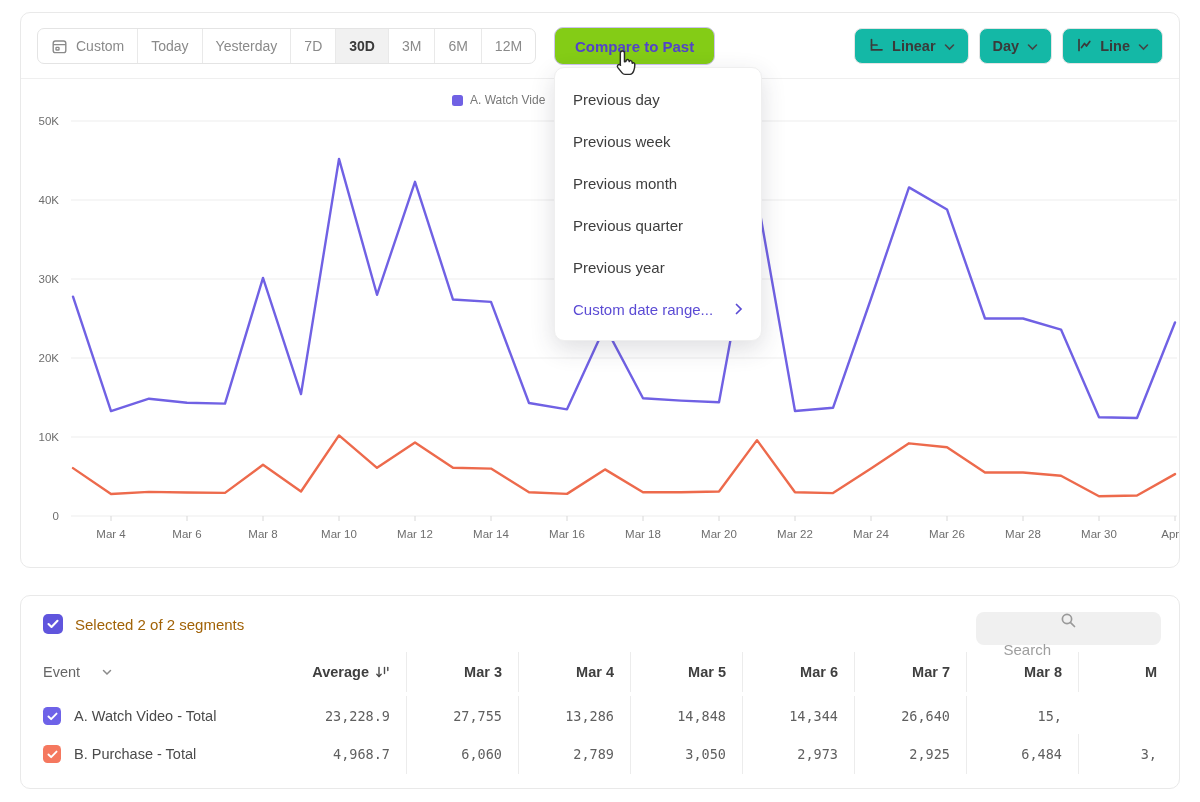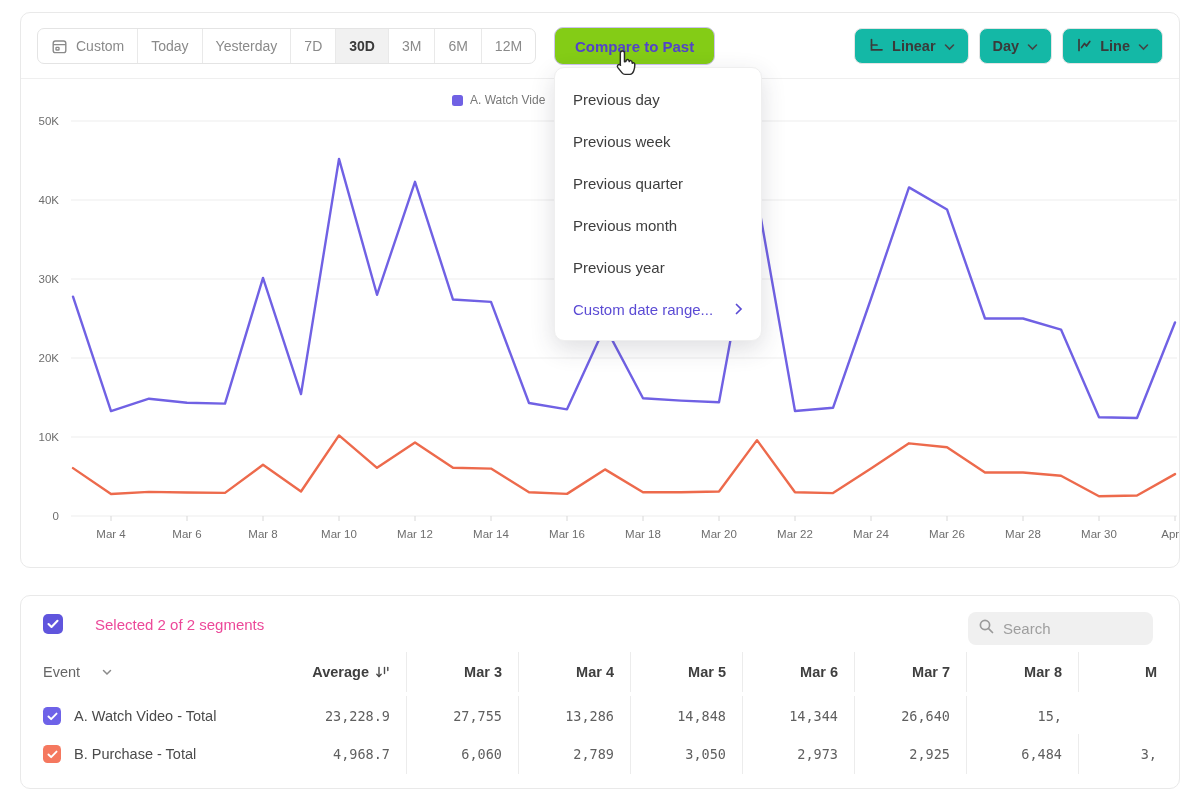--- a/index.html
+++ b/index.html
@@ -47,25 +47,25 @@
   .menu-item .spacer { flex:1; }
 
   
   .cursor { position:absolute; left:613px; top:49px; z-index:20; pointer-events:none; }
 
   
   .seg-summary { position:absolute; left:22px; top:18px; display:flex; align-items:center; gap:12px; }
   .checkbox { width:20px; height:20px; border-radius:5px; display:flex; align-items:center;
               justify-content:center; cursor:pointer; flex:none; }
   .checkbox svg { display:block; }
-  .summary-text { font-size:15px; color:#ec4899;margin-left:20px; }
-
-  .search-box { position:absolute; right:26px; top:16px; width:185px; height:33px;
+  .summary-text { font-size:15px; color:#a16207; }
+
+  .search-box { position:absolute; right:18px; top:16px; width:185px; height:33px;
                 background:#f0f0f0; border-radius:8px; display:flex; align-items:center;
-                padding:0 10px; gap:8px; }
+                padding:0 10px; gap:8px;flex-direction:column; }
   .search-box input { border:none; outline:none; background:transparent; font-size:15px;
                       color:#444; width:130px; font-family:inherit; }
   .search-box input::placeholder { color:#9e9e9e; }
 
   .grid-row { position:absolute; left:0; width:1200px; display:grid;
               grid-template-columns:218px 145px 112px 112px 112px 112px 112px 112px 95px;
               padding-left:22px; align-items:center; }
   .grid-head { top:56px; height:40px; }
   .grid-r1 { top:100px; height:40px; }
   .grid-r2 { top:138px; height:40px; }
@@ -217,24 +217,24 @@
   </div>
 
   <div class="menu">
     <div class="menu-item">
         <span>Previous day</span>
       </div>
     <div class="menu-item">
         <span>Previous week</span>
       </div>
     <div class="menu-item">
+        <span>Previous month</span>
+      </div>
+    <div class="menu-item">
         <span>Previous quarter</span>
-      </div>
-    <div class="menu-item">
-        <span>Previous month</span>
       </div>
     <div class="menu-item">
         <span>Previous year</span>
       </div>
     <div class="menu-item accent">
       <span>Custom date range...</span>
       <span class="spacer"></span>
       <span>
         <svg width="8" height="12" viewBox="0 0 8 12" fill="none" stroke="#5b4bd4" stroke-width="1.7" stroke-linecap="round">
             <polyline points="1.5,1.5 6,6 1.5,10.5"></polyline>

